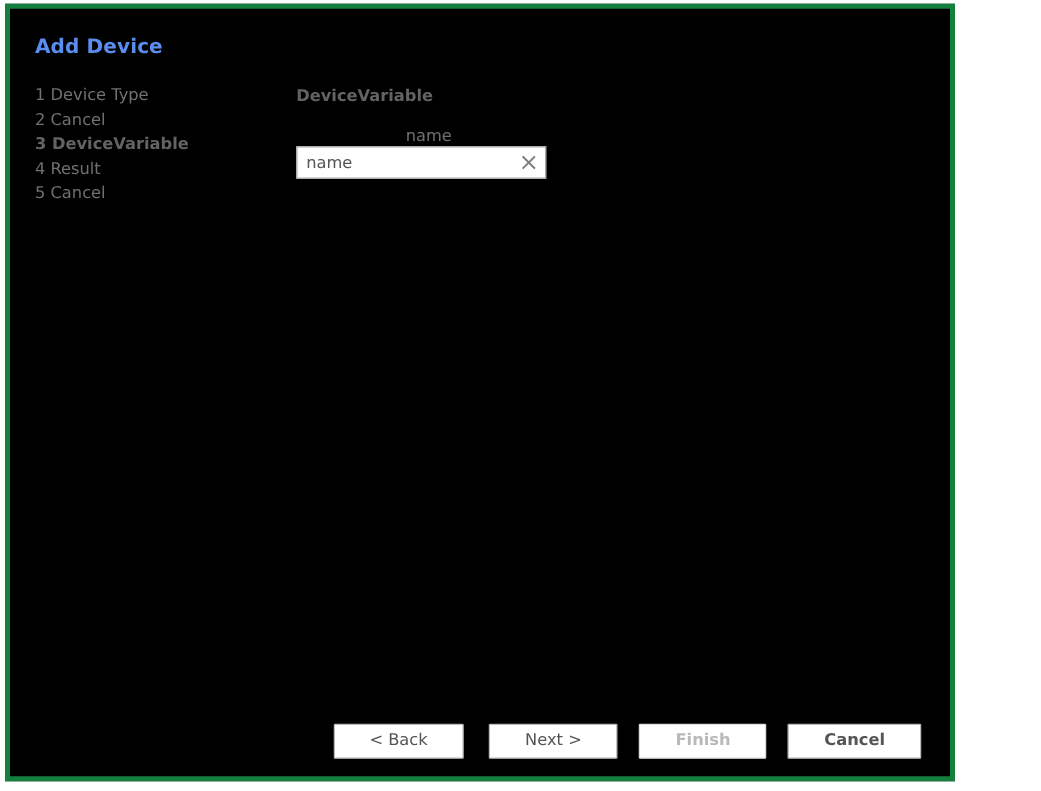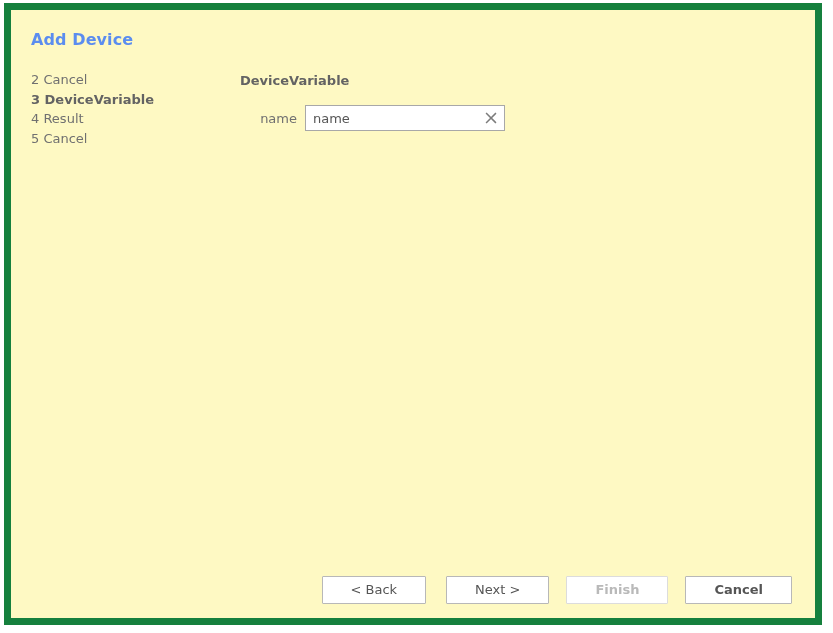--- a/index.html
+++ b/index.html
@@ -12,25 +12,25 @@
     background: #ffffff;
     font-family: "DejaVu Sans", "Liberation Sans", sans-serif;
     overflow: hidden;
   }
 
   
   #wizard-window {
     position: absolute;
     left: 4px;
     top: 3px;
-    width: 818px;
+    width: 760px;
     height: 622px;
     box-sizing: border-box;
-    background: #fef9c3;
-    border: 7px solid #15803d;
+    background: #000000;
+    border: 4px solid #15803d;
   }
 
   
   #wizard-title {
     position: absolute;
     left: 20px;
     top: 20px;
     font-size: 16px;
     font-weight: bold;
     color: #5b8def;
@@ -75,20 +75,21 @@
     color: #636363;
     line-height: 19px;
     white-space: nowrap;
   }
   .form-row {
     position: absolute;
     left: 0px;
     top: 34px;
     display: flex;
     align-items: center;
+    flex-direction: column;
   }
   .form-label {
     width: 57px;
     text-align: right;
     font-size: 13px;
     color: #707070;
     white-space: nowrap;
     padding-right: 8px;
   }
   .field-wrap {
@@ -170,20 +171,24 @@
 </style>
 </head>
 <body>
 
 <div id="wizard-window">
 
   <div id="wizard-title">Add Device</div>
 
   <div id="steps-list">
 
+    <div class="step-item">
+      <span class="step-num">1</span>
+      <span class="step-label">Device Type</span>
+    </div>
 
     <div class="step-item">
       <span class="step-num">2</span>
       <span class="step-label">Cancel</span>
     </div>
 
     <div class="step-item active">
       <span class="step-num">3</span>
       <span class="step-label">DeviceVariable</span>
     </div>

